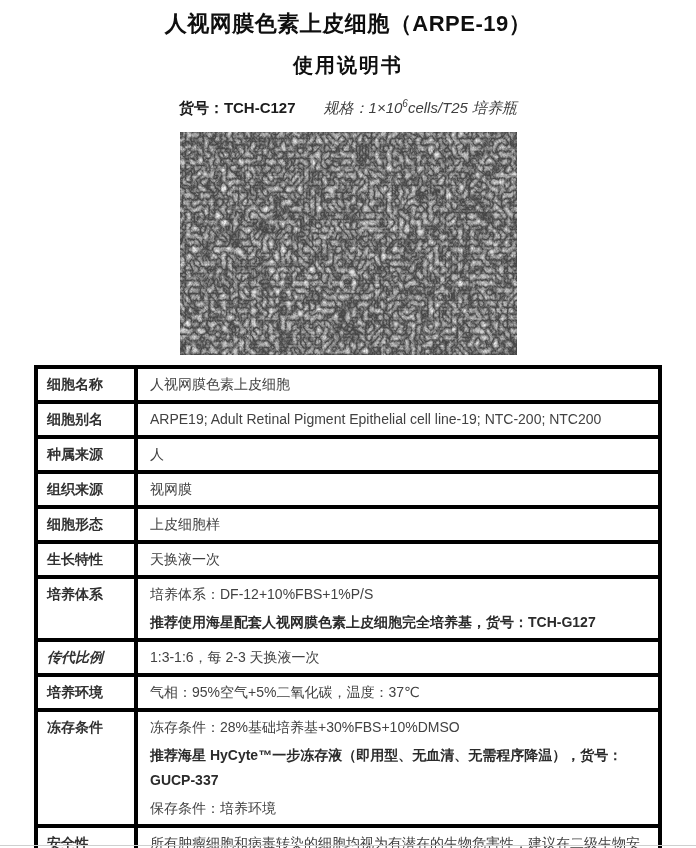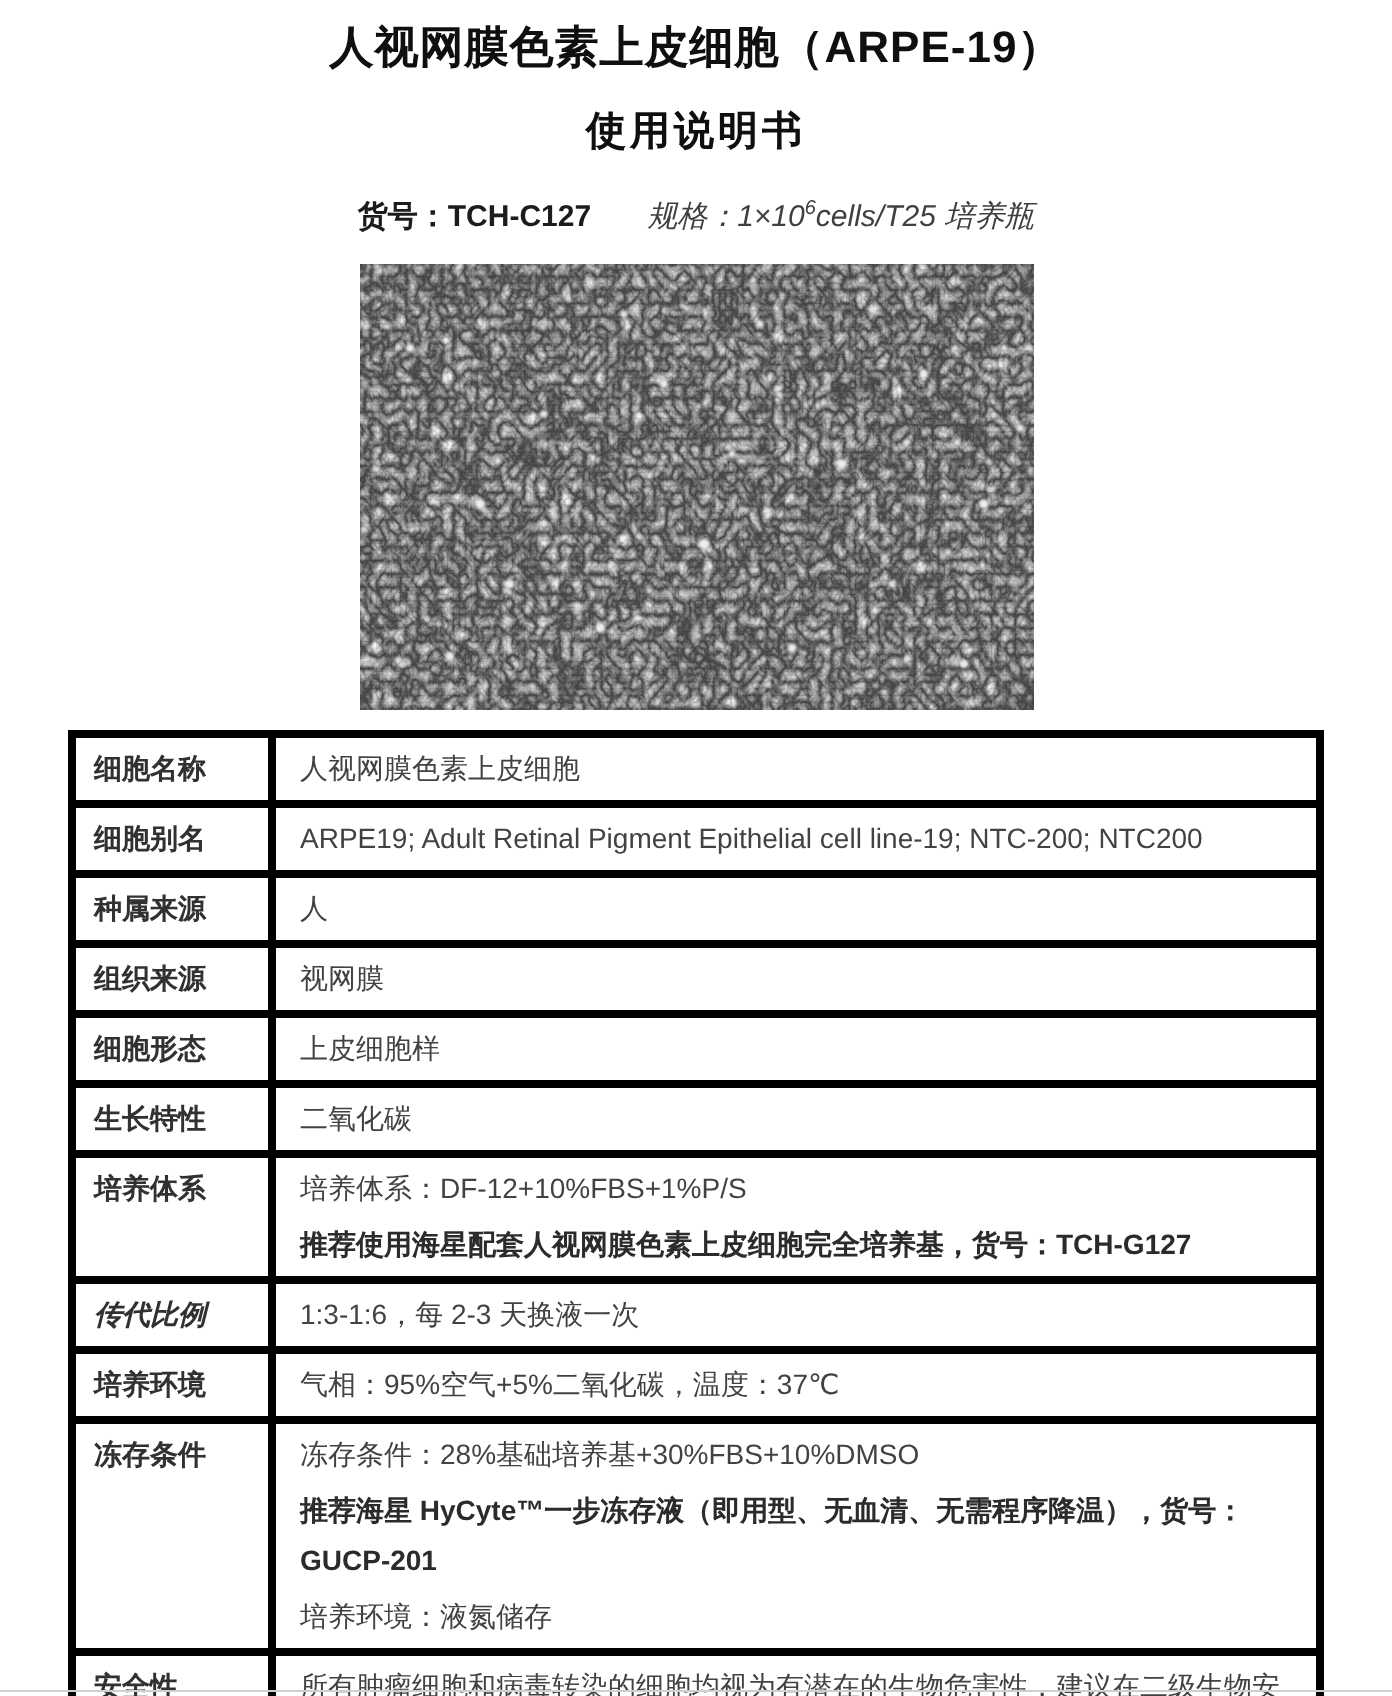--- a/index.html
+++ b/index.html
@@ -128,21 +128,21 @@
       </tr>
       <tr>
         <th>细胞形态</th>
         <td>
             <p>上皮细胞样</p>
           </td>
       </tr>
       <tr>
         <th>生长特性</th>
         <td>
-            <p>二氧化碳</p>
+            <p>天换液一次</p>
           </td>
       </tr>
       <tr>
         <th>培养体系</th>
         <td>
           <p>培养体系：DF-12+10%FBS+1%P/S</p>
           <p class="bold">推荐使用海星配套人视网膜色素上皮细胞完全培养基，货号：TCH-G127</p>
         </td>
       </tr>
       <tr>
@@ -154,22 +154,22 @@
       <tr>
         <th>培养环境</th>
         <td>
             <p>气相：95%空气+5%二氧化碳，温度：37℃</p>
           </td>
       </tr>
       <tr>
         <th>冻存条件</th>
         <td>
           <p>冻存条件：28%基础培养基+30%FBS+10%DMSO</p>
-          <p class="bold">推荐海星 HyCyte™一步冻存液（即用型、无血清、无需程序降温），货号：GUCP-201</p>
-          <p>培养环境：液氮储存</p>
+          <p class="bold">推荐海星 HyCyte™一步冻存液（即用型、无血清、无需程序降温），货号：GUCP-337</p>
+          <p>保存条件：培养环境</p>
         </td>
       </tr>
       <tr>
         <th>安全性</th>
         <td>
             <p>所有肿瘤细胞和病毒转染的细胞均视为有潜在的生物危害性，建议在二级生物安全台内操作，并做好个人防护。</p>
           </td>
       </tr>
 
     </tbody>

